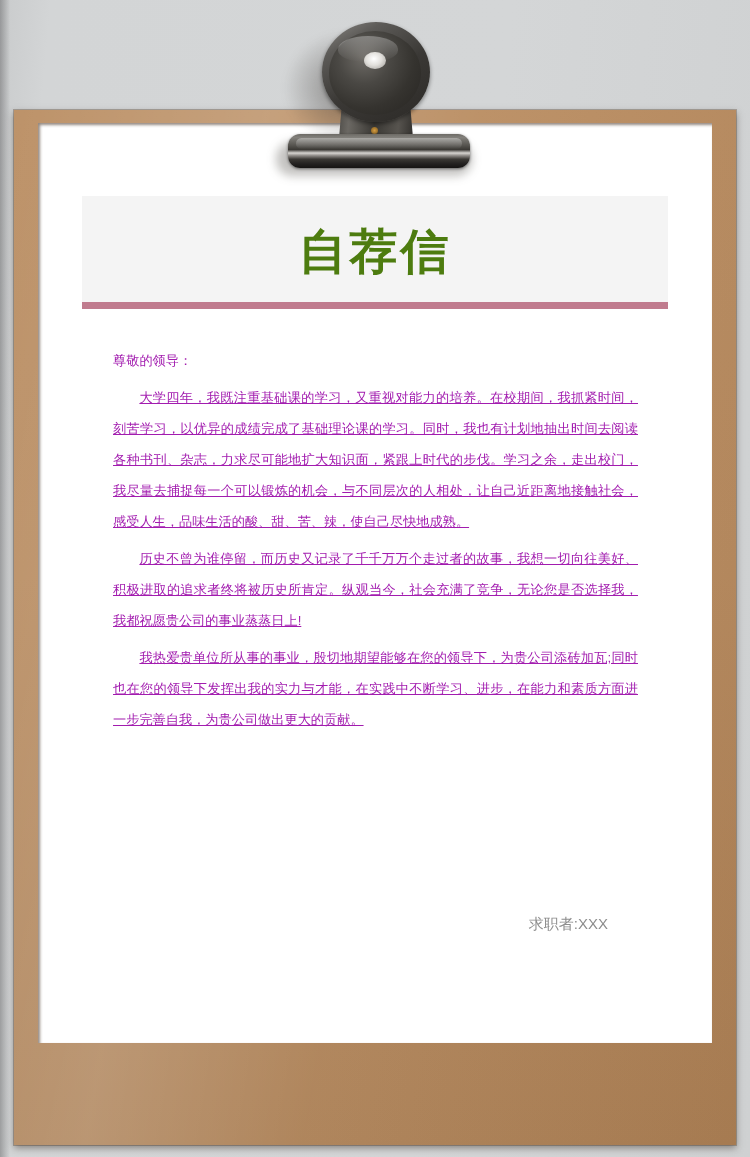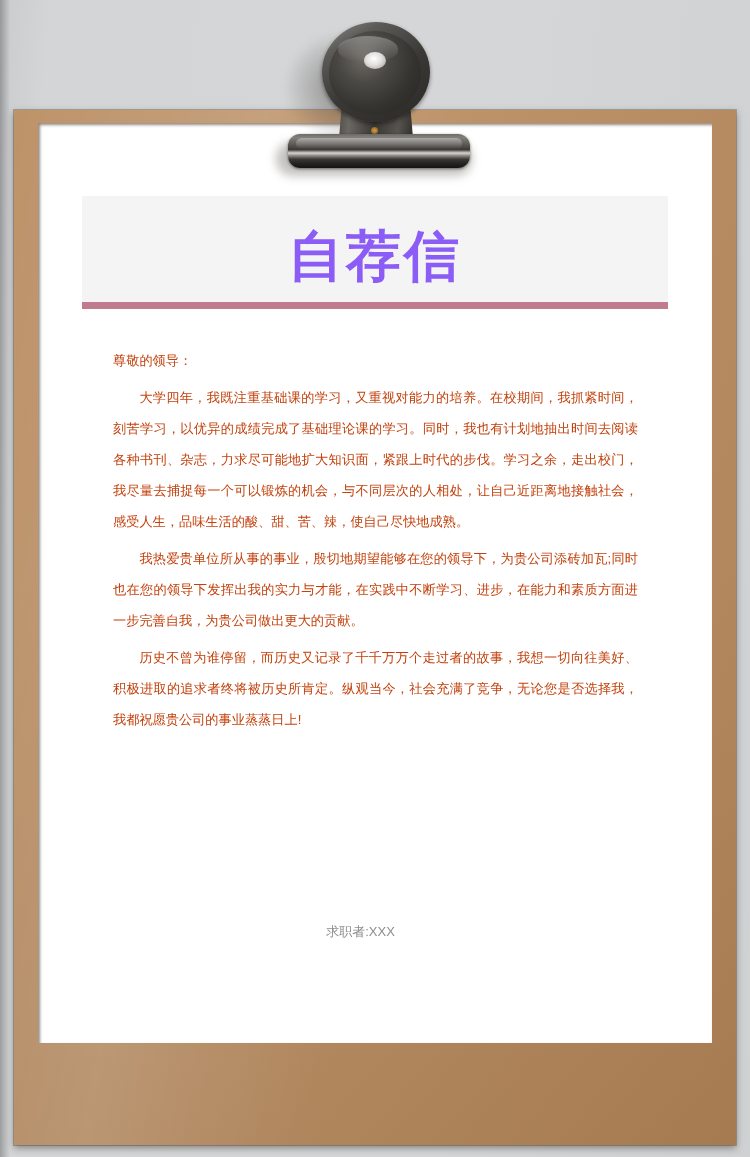--- a/index.html
+++ b/index.html
@@ -152,64 +152,63 @@
     top: 196px;
     width: 586px;
     height: 106px;
     background: #f4f4f4;
   }
   .doc-title {
     position: absolute;
     left: 0; right: 0;
     top: 24px;
     text-align: center;
-    font-size: 55px;
+    font-size: 48px;
     font-weight: bold;
     letter-spacing: 3px;
-    color: #8b5cf6;
+    color: #4d7c0f;
   }
   .title-rule {
     position: absolute;
     left: 82px;
     top: 302px;
     width: 586px;
     height: 7px;
     background: #c07b8e;
   }
 
   
   .letter {
     position: absolute;
     left: 113px;
     top: 345px;
     width: 525px;
-    color: #c2410c;
+    color: #a21caf;
     font-size: 13.2px;
     line-height: 31px;
     text-align: justify;
     text-justify: inter-ideograph;
   }
   .letter p {
     margin: 0 0 5px 0;
   }
   .letter p.indent { text-indent: 2em; }
-  .letter p.gap { margin-top: 6px; }
+  .letter p.gap { margin-top: 6px; text-decoration: underline; }
 
   .sign-block {
     position: absolute;
     left: 113px;
     top: 908px;
     width: 525px;
     color: #8d8d8d;
-    font-size: 13px;
+    font-size: 15px;
     line-height: 31px;
-    text-align: center;
+    text-align: right;
     padding-right: 30px;
     box-sizing: border-box;
-    margin-top: 8px;
   }
   .sign-block div { margin-bottom: 8px; }
 </style>
 </head>
 <body>
 
 <div class="backdrop"></div>
 <div class="backdrop-left-shade"></div>
 
 <div class="clipboard">
@@ -232,19 +231,19 @@
 </div>
 
 <div class="title-band">
   <div class="doc-title">自荐信</div>
 </div>
 <div class="title-rule"></div>
 
 <div class="letter">
   <p>尊敬的领导：</p>
   <p class="indent gap">大学四年，我既注重基础课的学习，又重视对能力的培养。在校期间，我抓紧时间，刻苦学习，以优异的成绩完成了基础理论课的学习。同时，我也有计划地抽出时间去阅读各种书刊、杂志，力求尽可能地扩大知识面，紧跟上时代的步伐。学习之余，走出校门，我尽量去捕捉每一个可以锻炼的机会，与不同层次的人相处，让自己近距离地接触社会，感受人生，品味生活的酸、甜、苦、辣，使自己尽快地成熟。</p>
+  <p class="indent gap">历史不曾为谁停留，而历史又记录了千千万万个走过者的故事，我想一切向往美好、积极进取的追求者终将被历史所肯定。纵观当今，社会充满了竞争，无论您是否选择我，我都祝愿贵公司的事业蒸蒸日上!</p>
   <p class="indent gap">我热爱贵单位所从事的事业，殷切地期望能够在您的领导下，为贵公司添砖加瓦;同时也在您的领导下发挥出我的实力与才能，在实践中不断学习、进步，在能力和素质方面进一步完善自我，为贵公司做出更大的贡献。</p>
-  <p class="indent gap">历史不曾为谁停留，而历史又记录了千千万万个走过者的故事，我想一切向往美好、积极进取的追求者终将被历史所肯定。纵观当今，社会充满了竞争，无论您是否选择我，我都祝愿贵公司的事业蒸蒸日上!</p>
 </div>
 
 <div class="sign-block">
   <div>求职者:XXX</div>
 </div>
 
 </body></html>

